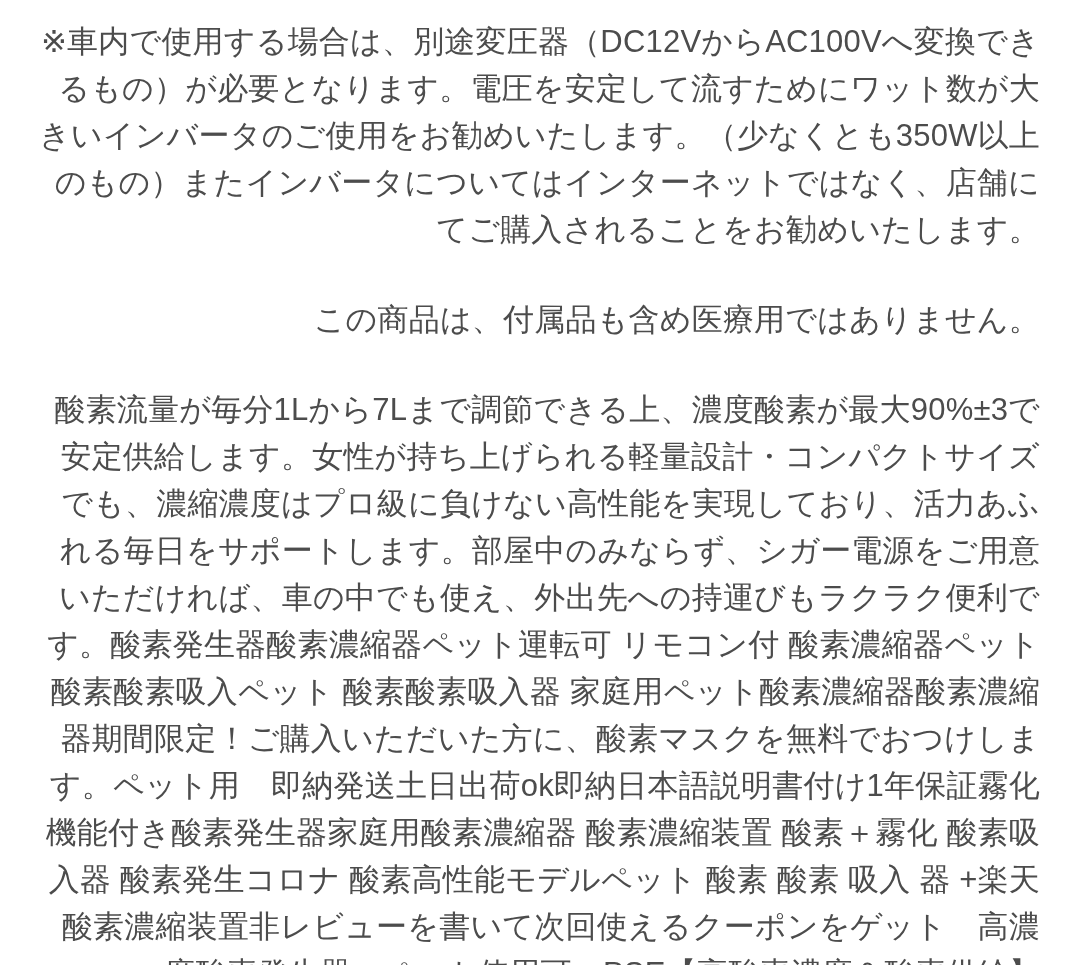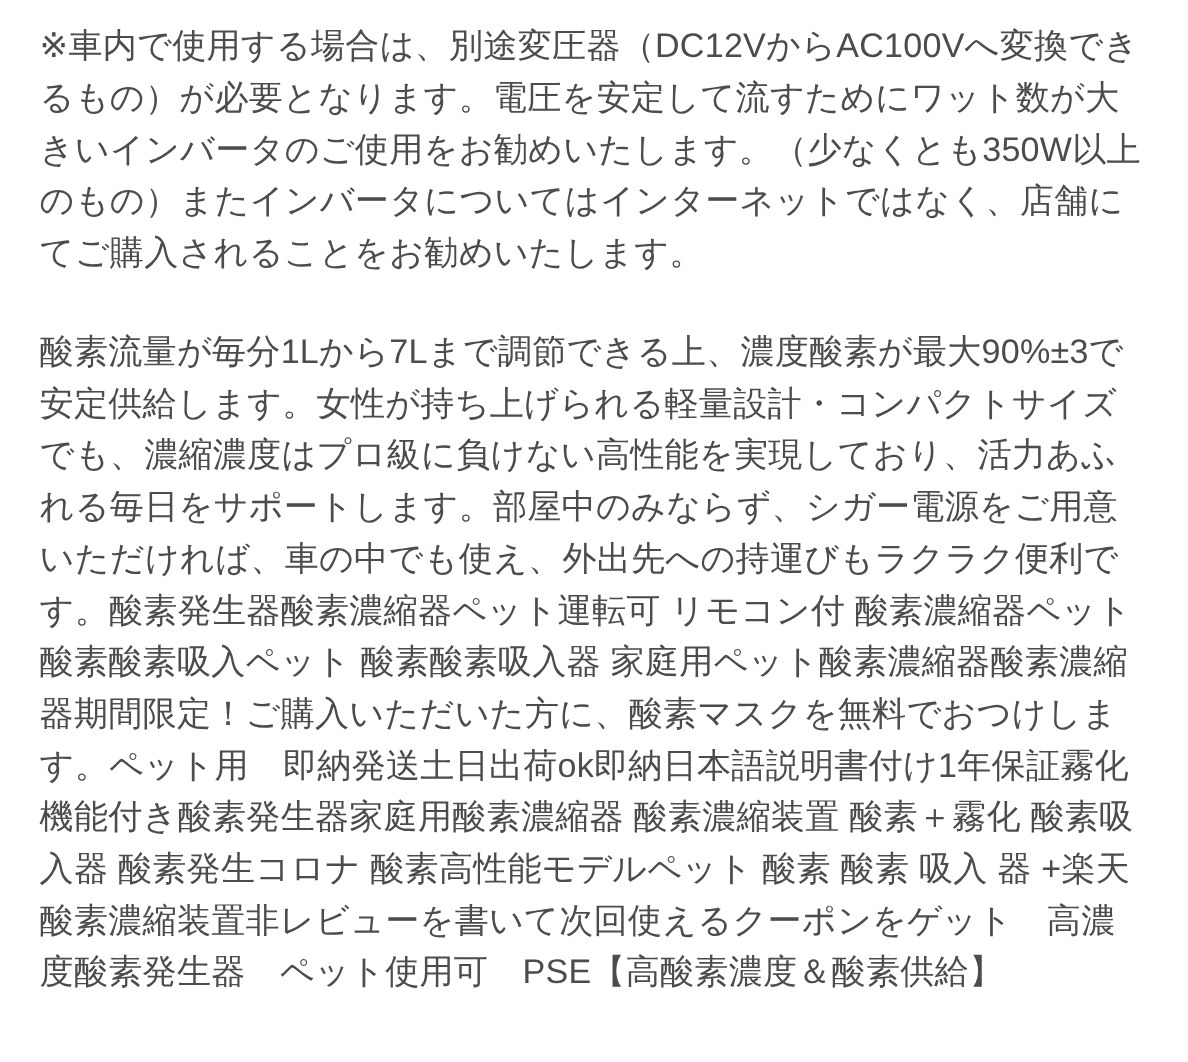--- a/index.html
+++ b/index.html
@@ -20,29 +20,30 @@
     height: 965px;
     padding: 18px 40px 0 36px;
     background: #ffffff;
   }
   .para {
     font-size: 31px;
     line-height: 47px;
     letter-spacing: 0.2px;
     color: #4c4c4c;
     margin: 0;
-    text-align: left;
+    text-align: right;
     word-break: break-all;
   }
   .para + .para {
     margin-top: 43px;
   }
   .para-note {
     margin-top: 0;
   }
 </style>
 </head>
 <body>
 
 <div class="page">
   <p class="para para-note">※車内で使用する場合は、別途変圧器（DC12VからAC100Vへ変換できるもの）が必要となります。電圧を安定して流すためにワット数が大きいインバータのご使用をお勧めいたします。（少なくとも350W以上のもの）またインバータについてはインターネットではなく、店舗にてご購入されることをお勧めいたします。</p>
+  <p class="para">この商品は、付属品も含め医療用ではありません。</p>
   <p class="para">酸素流量が毎分1Lから7Lまで調節できる上、濃度酸素が最大90%±3で安定供給します。女性が持ち上げられる軽量設計・コンパクトサイズでも、濃縮濃度はプロ級に負けない高性能を実現しており、活力あふれる毎日をサポートします。部屋中のみならず、シガー電源をご用意いただければ、車の中でも使え、外出先への持運びもラクラク便利です。酸素発生器酸素濃縮器ペット運転可 リモコン付 酸素濃縮器ペット 酸素酸素吸入ペット 酸素酸素吸入器 家庭用ペット酸素濃縮器酸素濃縮器期間限定！ご購入いただいた方に、酸素マスクを無料でおつけします。ペット用　即納発送土日出荷ok即納日本語説明書付け1年保証霧化機能付き酸素発生器家庭用酸素濃縮器 酸素濃縮装置 酸素＋霧化 酸素吸入器 酸素発生コロナ 酸素高性能モデルペット 酸素 酸素 吸入 器 +楽天酸素濃縮装置非レビューを書いて次回使えるクーポンをゲット　高濃度酸素発生器　ペット使用可　PSE【高酸素濃度＆酸素供給】</p>
 </div>
 
 </body></html>

